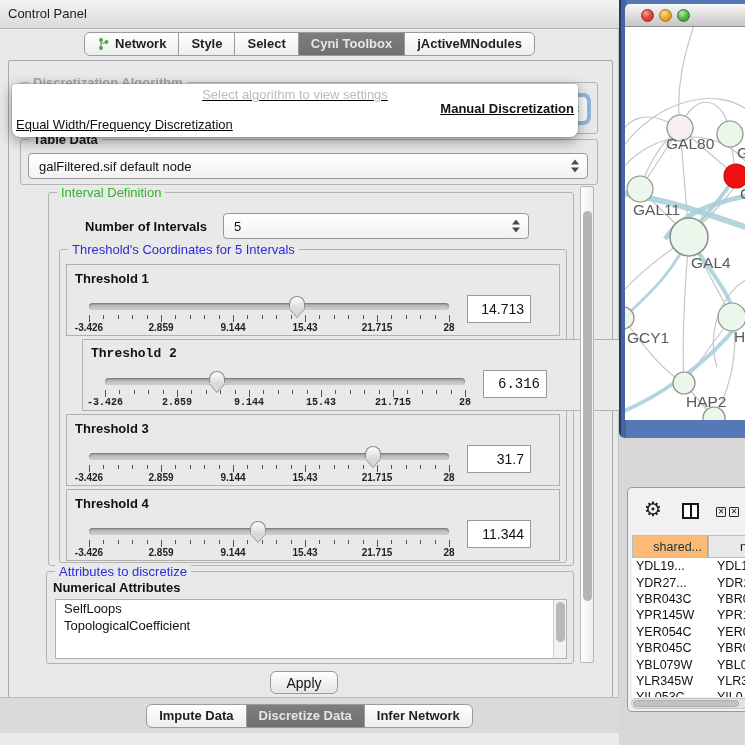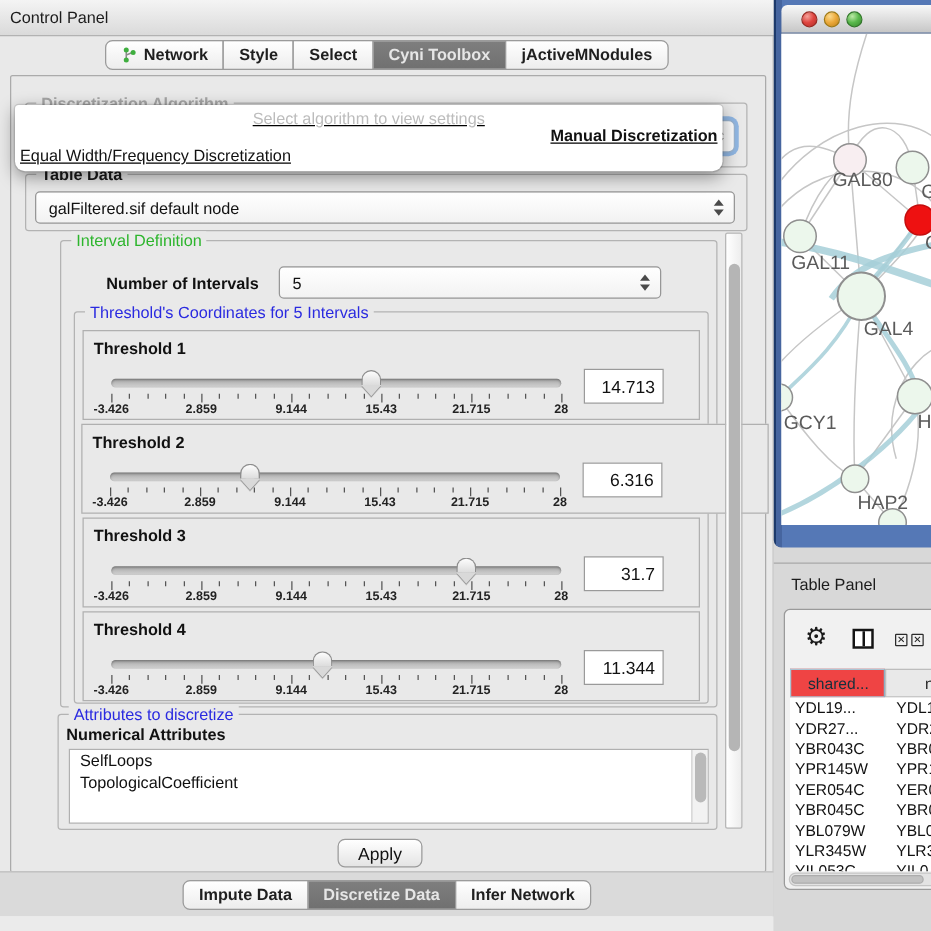--- a/index.html
+++ b/index.html
@@ -115,21 +115,21 @@
   .gear-ic { position:absolute; left:16px; top:9px; font-size:20px; color:#1a1a1a; }
   .split-ic { position:absolute; left:54px; top:15px; width:17px; height:16px; border:2px solid #141414; background:#fff; }
   .split-ic::after { content:""; position:absolute; left:5.5px; top:0; width:2px; height:12px; background:#141414; }
   .cb { position:absolute; top:19px; width:10px; height:10px; border:1.5px solid #2a2a2a; border-radius:1px;
     font-size:8px; line-height:8px; text-align:center; color:#222; }
   .cb::after { content:"\2715"; }
   .cb.cb1 { left:88px; } .cb.cb2 { left:101px; }
   .tp-headrow { position:absolute; left:4px; top:47px; height:23px; display:flex; }
   .tp-hcell { height:23px; border:1px solid #a9c4d4; border-right:1px solid #8fb0c4; font-size:12.5px; color:#15303c;
     display:flex; align-items:center; }
-  .tp-hcell.c1 { width:76px; background:#ef4444; justify-content:flex-end; padding-right:12px; }
+  .tp-hcell.c1 { width:76px; background:#fdba74; justify-content:flex-end; padding-right:5px; }
   .tp-hcell.c2 { width:72px; background:#e9e9e9; border-color:#bdbdbd; color:#222; justify-content:flex-start; padding-left:31px; }
   .tp-rows { position:absolute; left:4px; top:70px; width:150px; height:139px; overflow:hidden; background:#fff; }
   .tp-row { display:flex; height:16.4px; align-items:center; }
   .tp-cell { font-size:12.5px; color:#111; white-space:nowrap; }
   .tp-cell.c1 { width:76px; padding-left:4px; }
   .tp-cell.c2 { padding-left:9px; }
   .hscroll { position:absolute; left:3px; top:210px; width:122px; height:11px; background:#e3e3e3;
     border:1px solid #c5c5c5; border-radius:6px; }
   .hthumb { position:absolute; left:1px; top:1px; width:106px; height:7px; background:#c2c2c2; border:1px solid #adadad; border-radius:5px; }
 </style>
@@ -240,21 +240,21 @@
                 <span class="tick major" style="left: 360px;"></span>
               </div>
               <span class="tick-lab" style="left: 22px;">-3.426</span>
               <span class="tick-lab" style="left: 94px;">2.859</span>
               <span class="tick-lab" style="left: 166px;">9.144</span>
               <span class="tick-lab" style="left: 238px;">15.43</span>
               <span class="tick-lab" style="left: 310px;">21.715</span>
               <span class="tick-lab" style="left: 382px;">28</span>
               <div class="value-field">14.713</div>
             </div>
-            <div class="thr-box" style="left: 5px; top: 89px; width: 550px; height: 72px;">
+            <div class="thr-box" style="left: 22px; top: 89px; width: 550px; height: 72px; font-family: Liberation Mono, monospace;">
               <div class="thr-label">Threshold 2</div>
               <div class="slider-track"></div>
               <div class="slider-thumb" style="left: 125.599px;"></div>
               <div class="tick-row">
                 <span class="tick major" style="left: 0px;"></span>
                 <span class="tick minor" style="left: 14.4px;"></span>
                 <span class="tick minor" style="left: 28.8px;"></span>
                 <span class="tick minor" style="left: 43.2px;"></span>
                 <span class="tick minor" style="left: 57.6px;"></span>
                 <span class="tick major" style="left: 72px;"></span>
@@ -456,23 +456,20 @@
         <circle cx="-2" cy="291" r="11" fill="#ecf7ec" stroke="#8f8f8f" stroke-width="1.2"></circle>
         <text x="2" y="316" fill="#5a5a5a" font-size="15.5" font-family="Liberation Sans, sans-serif">GCY1</text>
         <circle cx="107" cy="290" r="14" fill="#ecf7ec" stroke="#8f8f8f" stroke-width="1.2"></circle>
         <text x="109" y="315" fill="#5a5a5a" font-size="15.5" font-family="Liberation Sans, sans-serif">H</text>
         <circle cx="59" cy="356" r="11" fill="#ecf7ec" stroke="#8f8f8f" stroke-width="1.2"></circle>
         <text x="61" y="380" fill="#5a5a5a" font-size="15.5" font-family="Liberation Sans, sans-serif">HAP2</text>
         <circle cx="89" cy="391" r="11" fill="#ecf7ec" stroke="#8f8f8f" stroke-width="1.2"></circle>
       </svg>
   </div>
 
-  <div class="tp-headerbar">
-    <span class="tp-title">Table Panel</span>
-  </div>
 
   <div class="tp-box">
     <span class="gear-ic">⚙</span>
     <span class="split-ic"></span>
     <span class="cb cb1"></span>
     <span class="cb cb2"></span>
     <div class="tp-headrow">
       <div class="tp-hcell c1">shared...</div>
       <div class="tp-hcell c2">n</div>
     </div>

